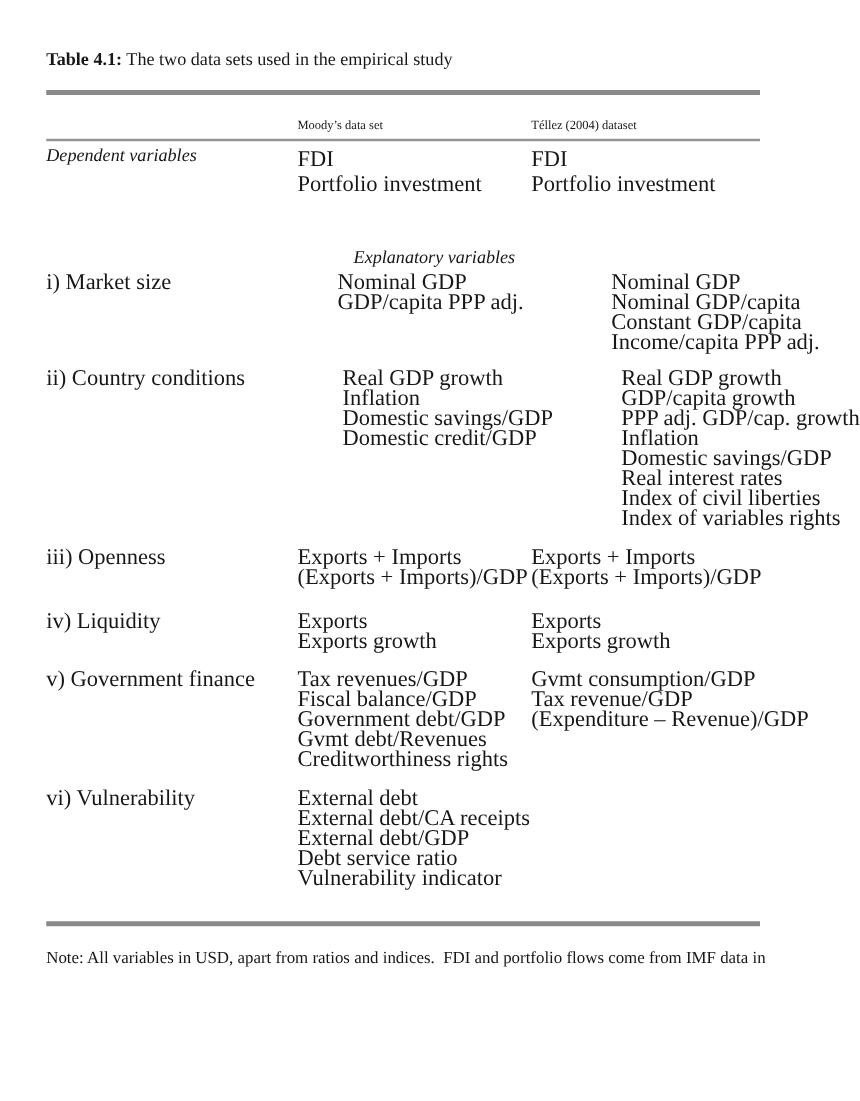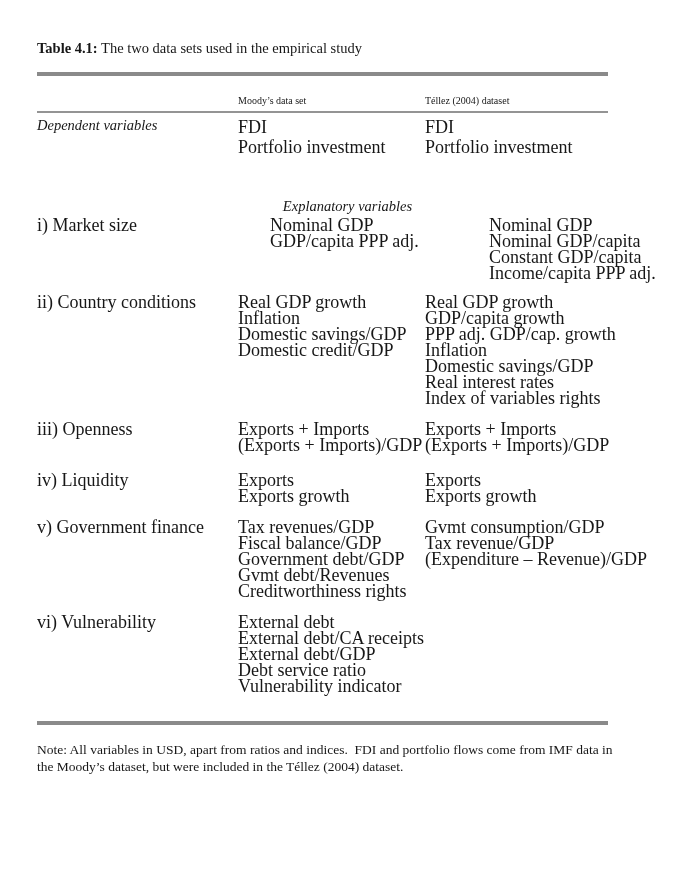--- a/index.html
+++ b/index.html
@@ -31,21 +31,21 @@
   }
   .header-row { margin-top: 17px; font-size: 10px; line-height: 16px; }
 
   .cat, .line { font-size: 18px; line-height: 16px; white-space: nowrap; }
   .ital { font-style: italic; font-size: 14.5px; }
 
   .s-dep     { margin-top: 4px; }
   .s-dep .line { line-height: 20px; }
   .s-expl    { margin-top: 41px; line-height: 17px; text-align: center; }
   .s-market  { margin-top: 2px; gap: 32px; }
-  .s-country { margin-top: 13px; }
+  .s-country { margin-top: 13px; gap: 36px; }
   .s-open    { margin-top: 15px; }
   .s-liq     { margin-top: 19px; }
   .s-gov     { margin-top: 15px; }
   .s-vuln    { margin-top: 15px; }
   .s-push    { margin-top: 32px; }
 
   .note { margin-top: 16px; font-size: 13.5px; line-height: 17px; }
 </style>
 </head>
 <body>
@@ -103,20 +103,21 @@
       <div class="line">Domestic savings/GDP</div>
       <div class="line">Domestic credit/GDP</div>
     </div>
     <div>
       <div class="line">Real GDP growth</div>
       <div class="line">GDP/capita growth</div>
       <div class="line">PPP adj. GDP/cap. growth</div>
       <div class="line">Inflation</div>
       <div class="line">Domestic savings/GDP</div>
       <div class="line">Real interest rates</div>
+      <div class="line">Index of civil liberties</div>
       <div class="line">Index of variables rights</div>
     </div>
   </div>
 
   <div class="grid s-open">
     <div class="cat">iii) Openness</div>
     <div>
       <div class="line">Exports + Imports</div>
       <div class="line">(Exports + Imports)/GDP</div>
     </div>
@@ -164,16 +165,15 @@
       <div class="line">Vulnerability indicator</div>
     </div>
     <div></div>
   </div>
 
 
   <div class="rule rule-bottom"></div>
 
   <div class="note">
     <div>Note: All variables in USD, apart from ratios and indices.&nbsp; FDI and portfolio flows come from IMF data in</div>
-    <div>the Moody’s dataset, but were included in the Téllez (2004) dataset.</div>
   </div>
 
 </div>
 
 </body></html>

